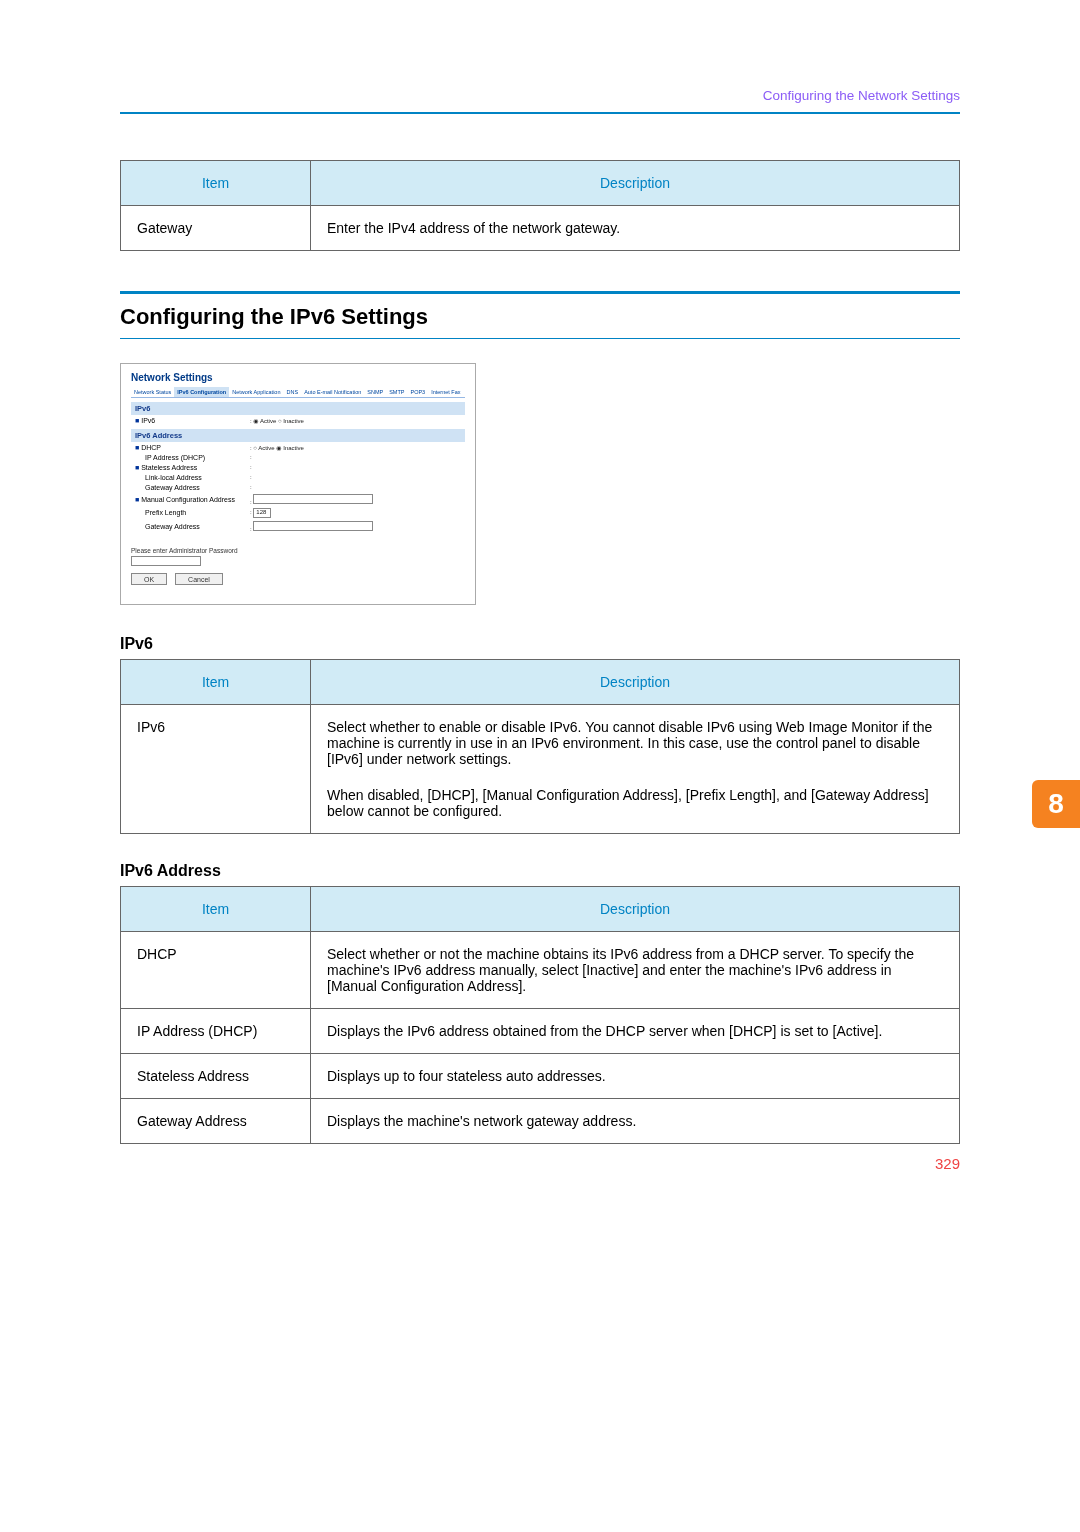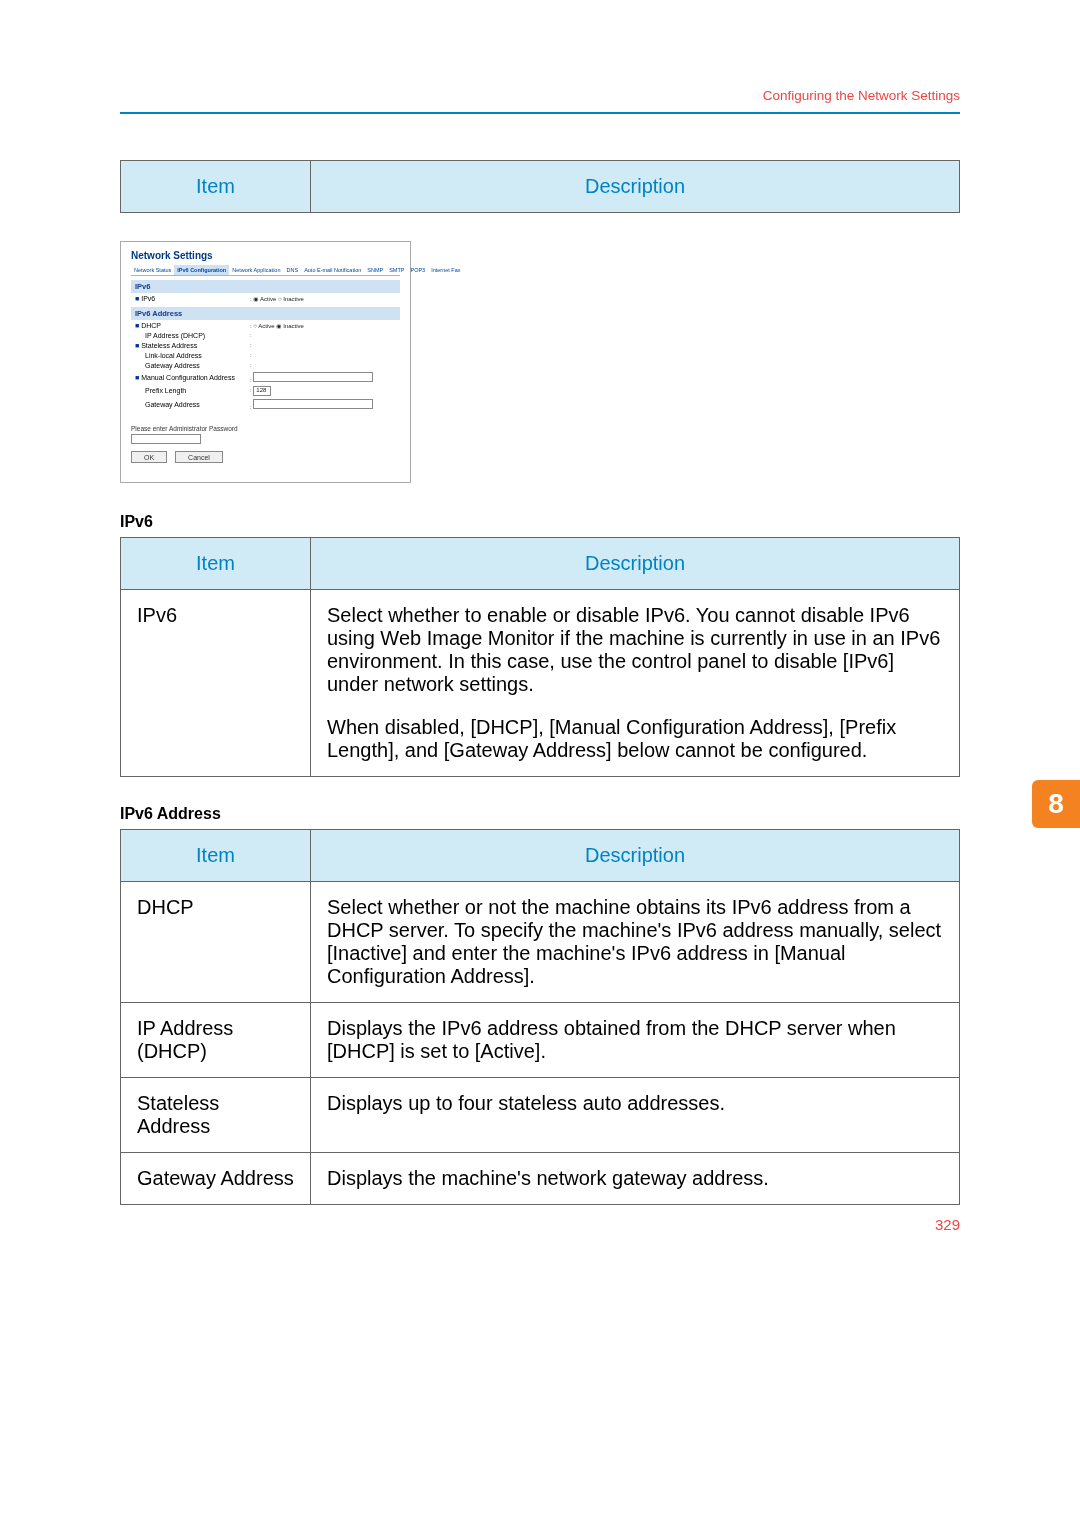--- a/index.html
+++ b/index.html
@@ -10,39 +10,39 @@
   margin: 0 auto;
   padding: 70px 120px 50px 120px;
   position: relative;
   color: #000;
 }
 .header-right {
   position: absolute;
   top: 88px;
   right: 120px;
   font-size: 13.5px;
-  color: #ef4444;
+  color: #8b5cf6;
 }
 .header-rule {
   position: absolute;
   top: 112px;
   left: 120px;
   right: 120px;
   border-top: 2px solid #0083c4;
 }
 .content { margin-top: 90px; }
 table.desc {
   border-collapse: collapse;
   width: 100%;
   margin-bottom: 28px;
 }
 table.desc th, table.desc td {
   border: 1px solid #666;
   padding: 14px 16px;
-  font-size: 20px;
+  font-size: 14px;
   vertical-align: top;
   text-align: left;
 }
 table.desc th {
   background: #d1ebf6;
   color: #0083c4;
   font-weight: normal;
   text-align: center;
 }
 table.desc th.item { width: 190px; }
@@ -51,21 +51,21 @@
   font-weight: bold;
   color: #000;
   border-top: 3px solid #0083c4;
   border-bottom: 1px solid #0083c4;
   padding: 10px 0 8px 0;
   margin-top: 40px;
   margin-bottom: 24px;
 }
 p.body { font-size: 15.5px; margin-bottom: 18px; line-height: 1.5; }
 .screenshot {
-  width: 291px;
+  width: 356px;
   border: 1px solid #aaa;
   padding: 8px 10px 22px 10px;
   font-size: 7px;
   background: #fff;
   margin-bottom: 30px;
   color: #333;
 }
 .screenshot .ns-title { font-size: 10px; font-weight: bold; color: #003a87; margin-bottom: 4px; }
 .screenshot .tabs { display: flex; border-bottom: 1px solid #96b8e4; margin-bottom: 4px; flex-wrap: nowrap; }
 .screenshot .tab { padding: 2px 3px; font-size: 5.5px; color: #0048a0; white-space: nowrap; }
@@ -110,23 +110,28 @@
 <div class="header-rule"></div>
 
 <div class="content">
 
 <table class="desc">
   <tbody>
         <tr>
     <th class="item">Item</th>
     <th>Description</th>
   </tr>
+  <tr>
+    <td>Gateway</td>
+    <td>Enter the IPv4 address of the network gateway.</td>
+  </tr>
 </tbody>
     </table>
 
+<h2 class="section">Configuring the IPv6 Settings</h2>
 
 
 <div class="screenshot">
   <div class="ns-title">Network Settings</div>
   <div class="tabs">
     <span class="tab">Network Status</span>
     <span class="tab sel">IPv6 Configuration</span>
     <span class="tab">Network Application</span>
     <span class="tab">DNS</span>
     <span class="tab">Auto E-mail Notification</span>

